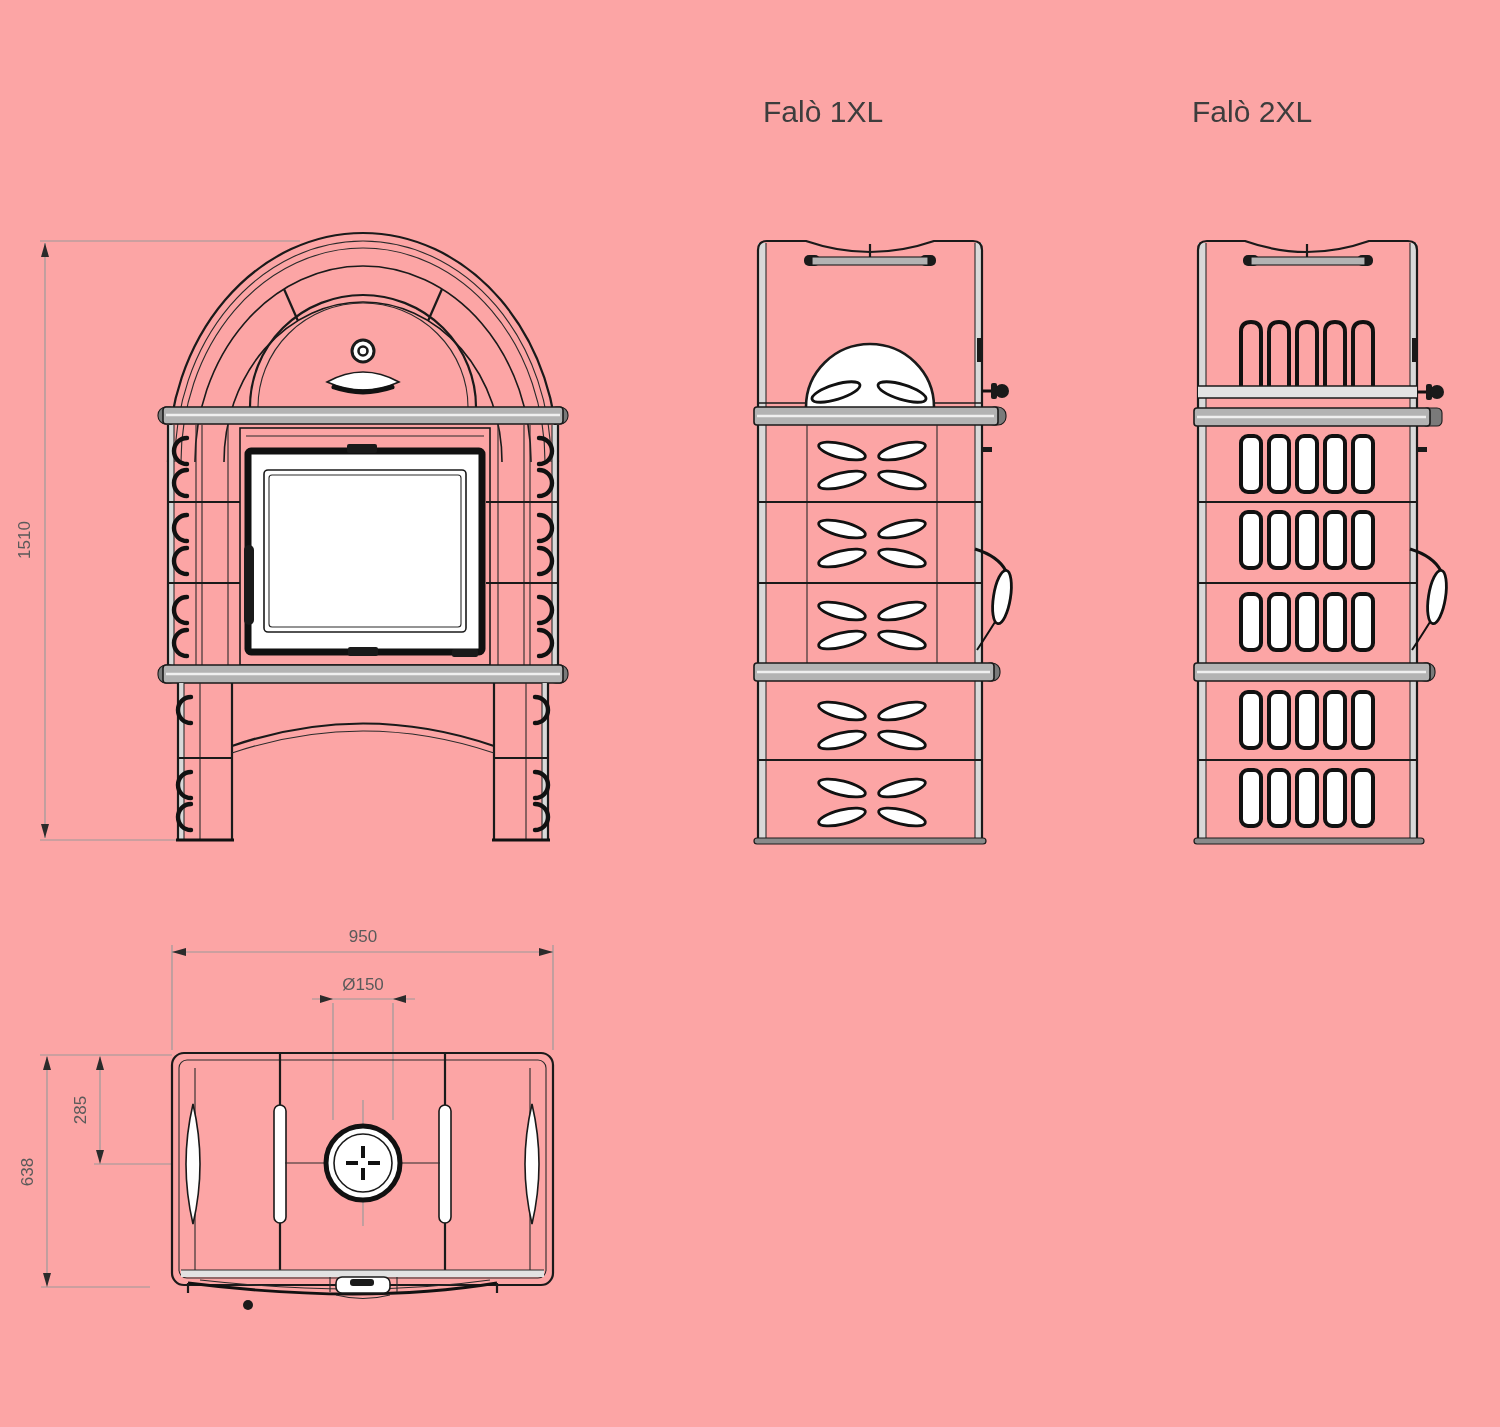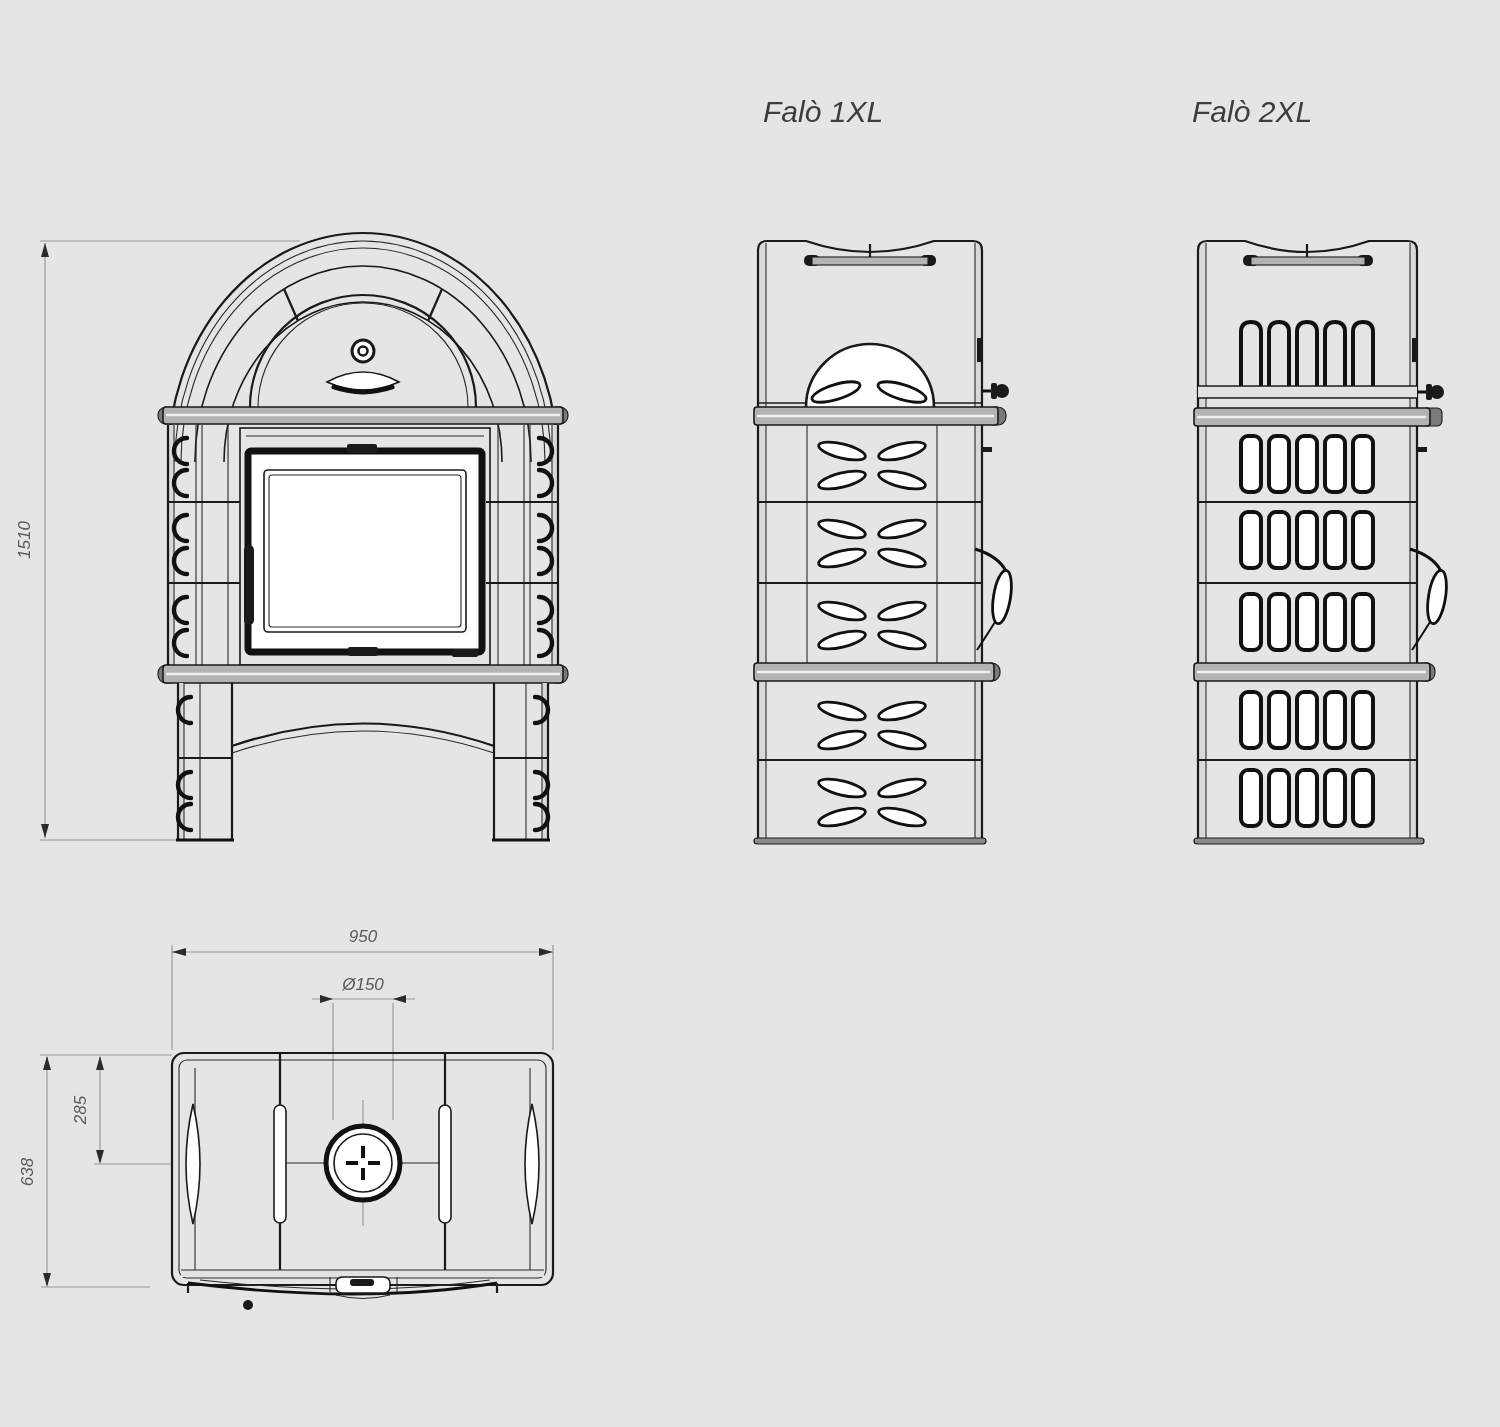--- a/index.html
+++ b/index.html
@@ -1,17 +1,17 @@
 <!DOCTYPE html>
 <html><head>
 <meta charset="utf-8">
 <style>
   html,body{margin:0;padding:0;background:#ffffff;}
-  .stage{position:relative;width:1500px;height:1427px;background:#e5e5e5;overflow:hidden;
-         font-family:"Liberation Sans", sans-serif;font-style:italic;}
+  .stage{position:relative;width:1500px;height:1427px;background:#fca5a5;overflow:hidden;
+         font-family:"Liberation Sans", sans-serif;}
   svg{display:block}
   
   .ln  {stroke:#1a1a1a;stroke-width:1.6;fill:none}
   .ln1 {stroke:#2a2a2a;stroke-width:1.1;fill:none}
   .ln2 {stroke:#1a1a1a;stroke-width:2.2;fill:none}
   .ln3 {stroke:#111;stroke-width:2.8;fill:none}
   .lnw {stroke:#1a1a1a;stroke-width:1.6;fill:#ffffff}
   .lnw3{stroke:#111;stroke-width:2.8;fill:#ffffff}
   .motif{stroke:#111;stroke-width:4.4;fill:none;stroke-linecap:round}
   .slot {stroke:#111;stroke-width:4;fill:#ffffff}

